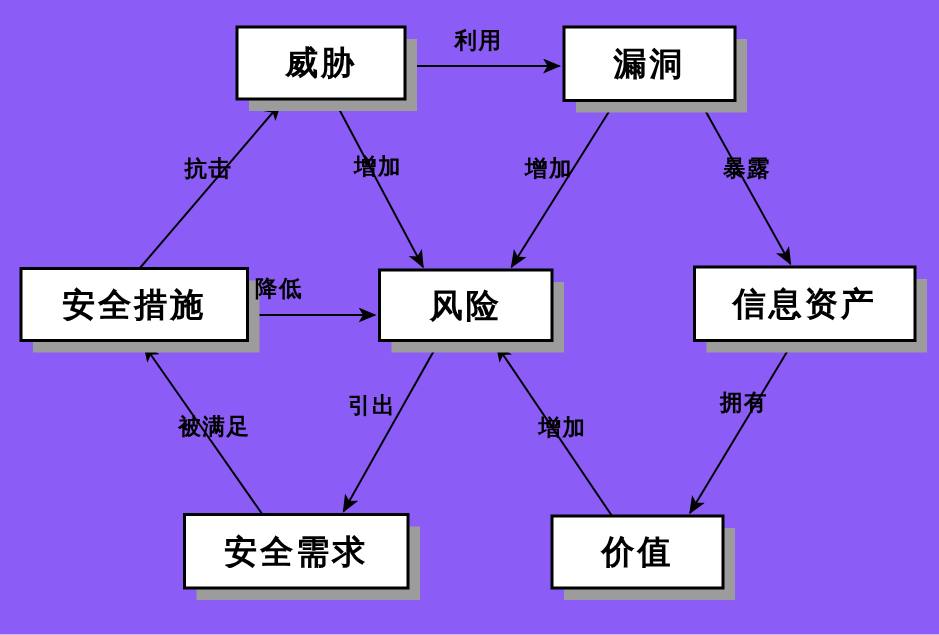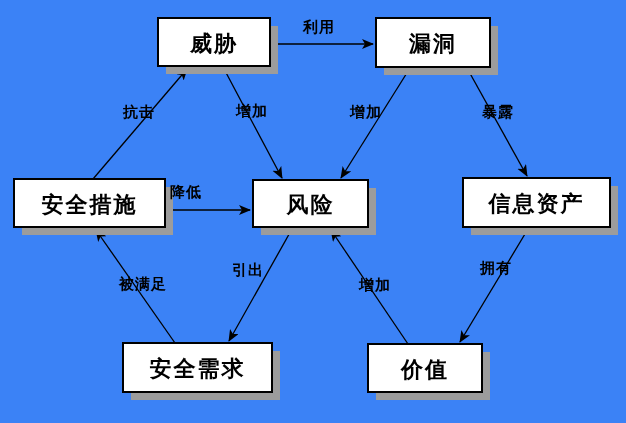--- a/index.html
+++ b/index.html
@@ -5,21 +5,21 @@
   html, body {
     margin: 0;
     padding: 0;
     background: #ffffff;
     font-family: "DejaVu Sans", "Liberation Sans", sans-serif;
   }
   .stage {
     position: relative;
     width: 626px;
     height: 423px;
-    background: #3b82f6;
+    background: #8b5cf6;
     overflow: hidden;
   }
   svg { display: block; }
   .node-box-shadow { stroke: none; }
   .node-box { stroke-width: 2; }
   .node-label {
     font-family: "DejaVu Sans", "Liberation Sans", sans-serif;
     font-size: 22px;
     font-weight: bold;
     fill: #000000;

